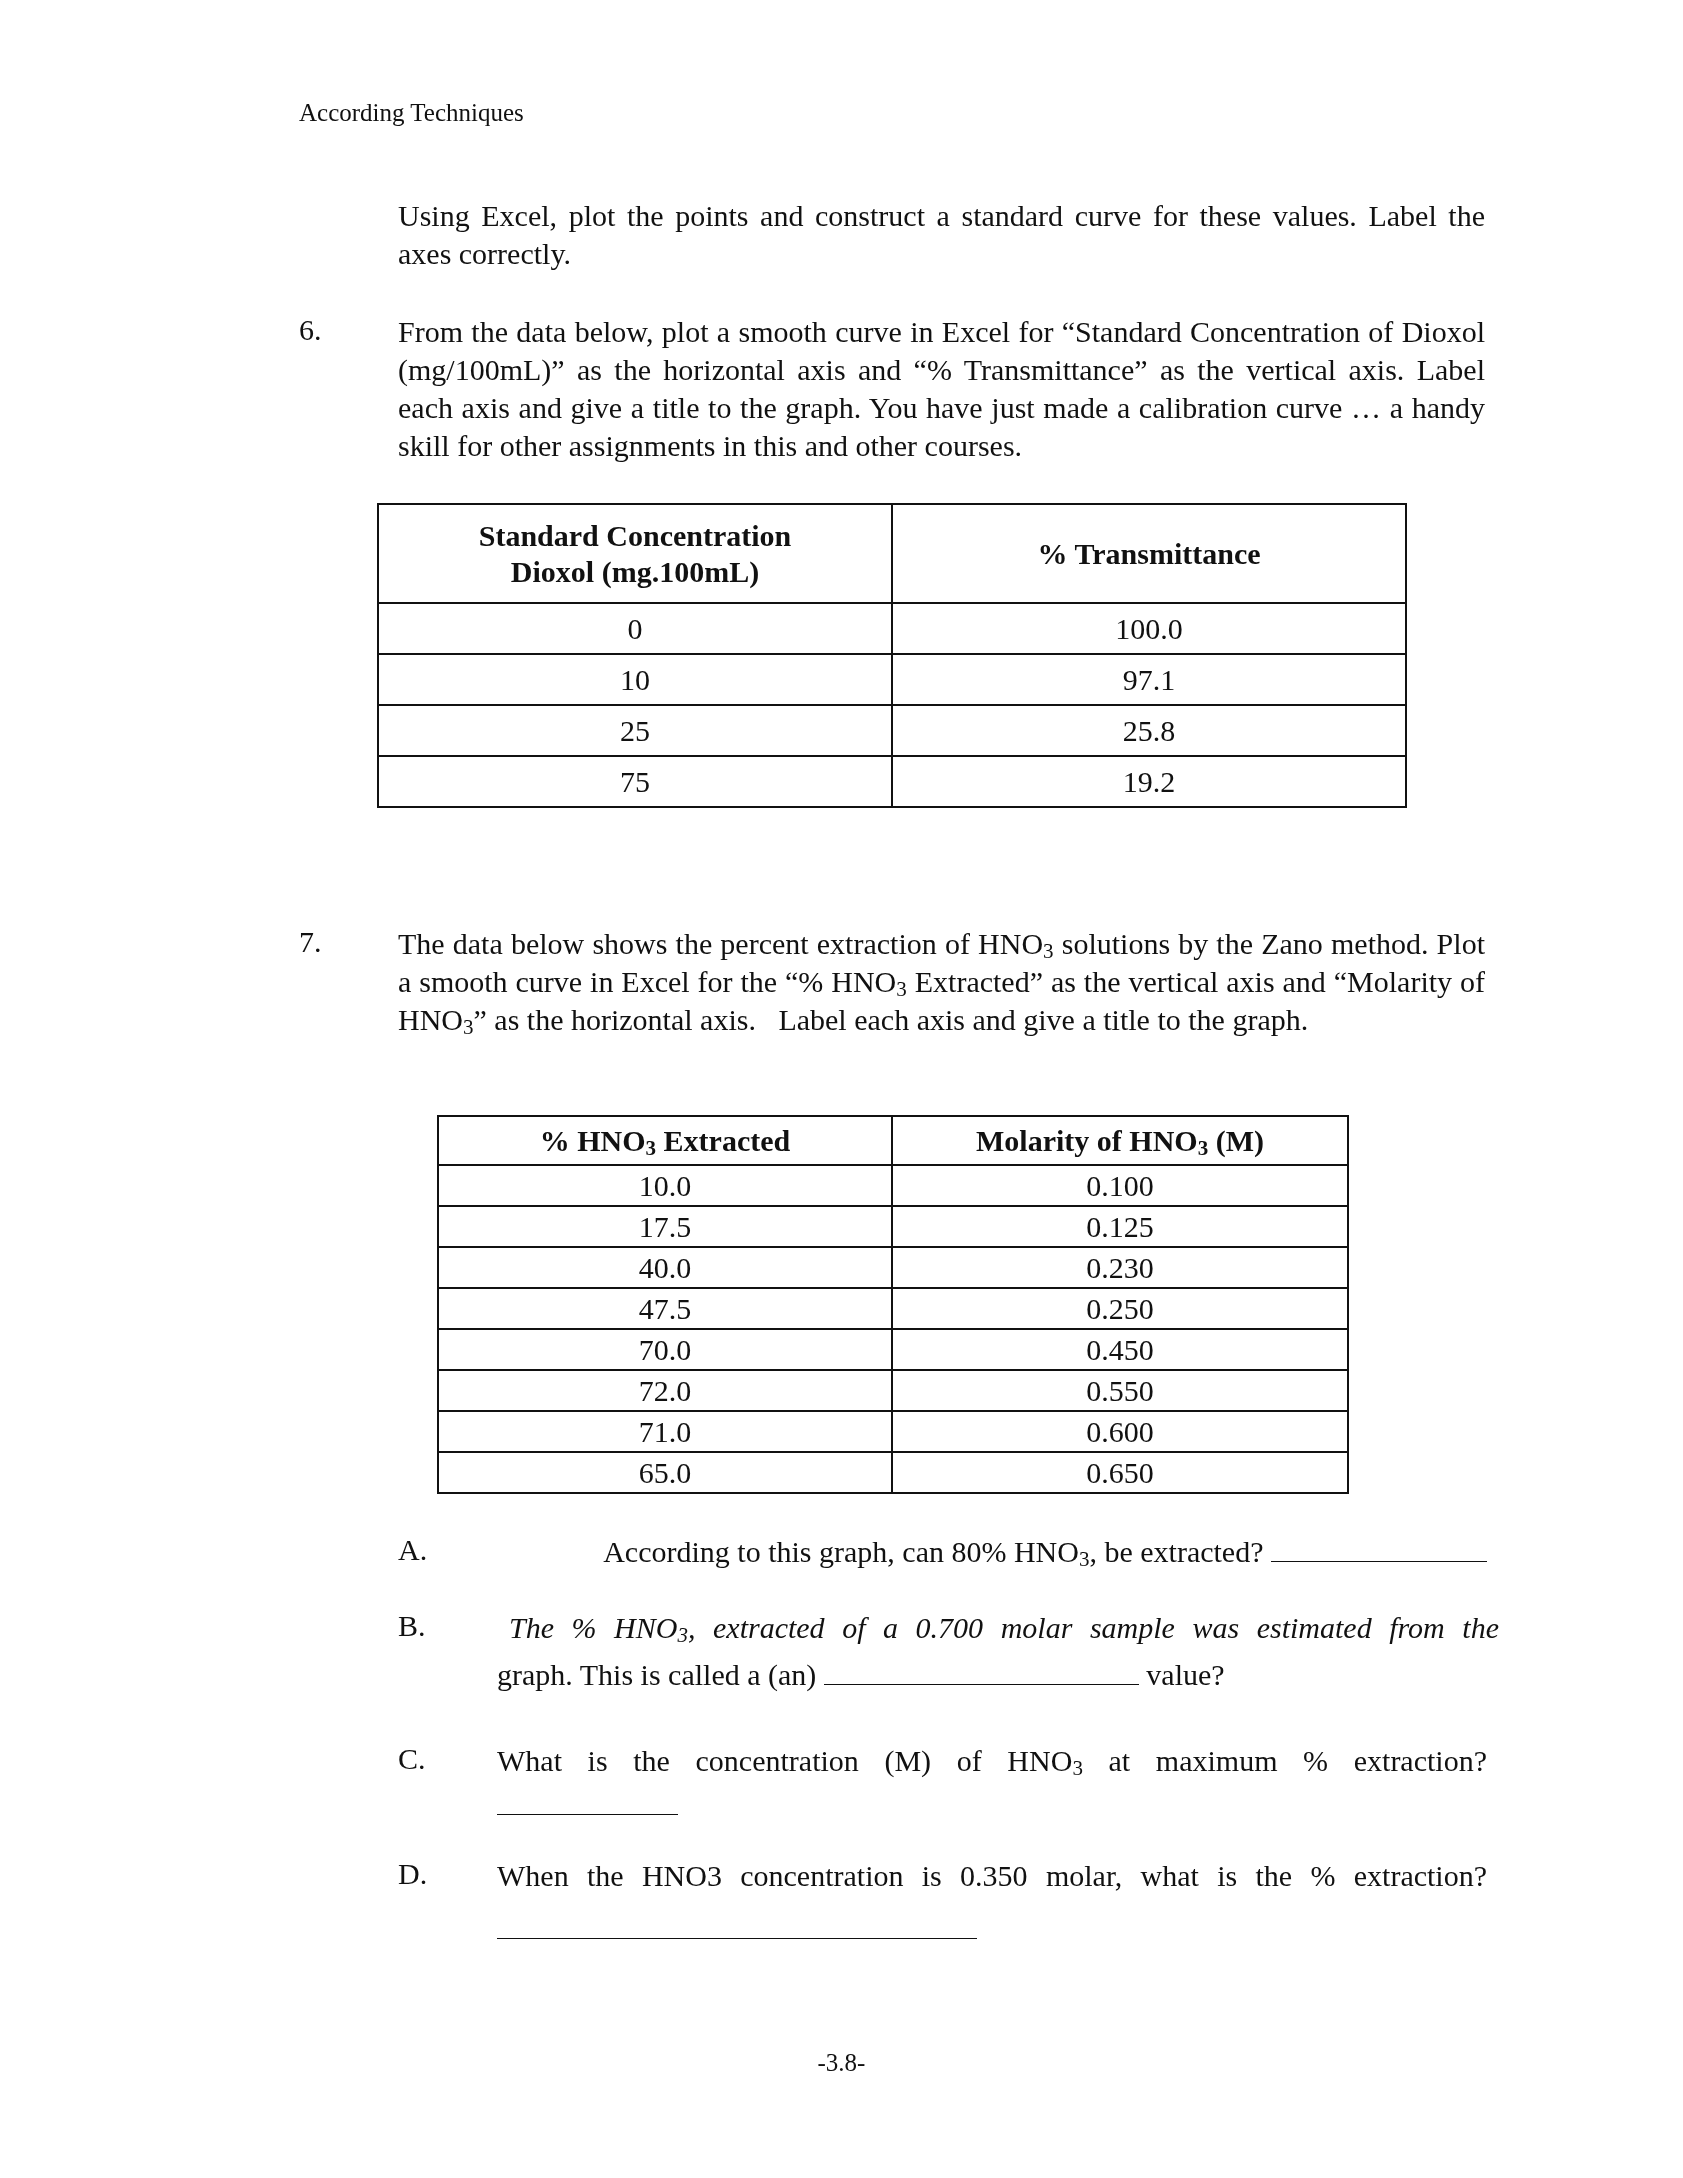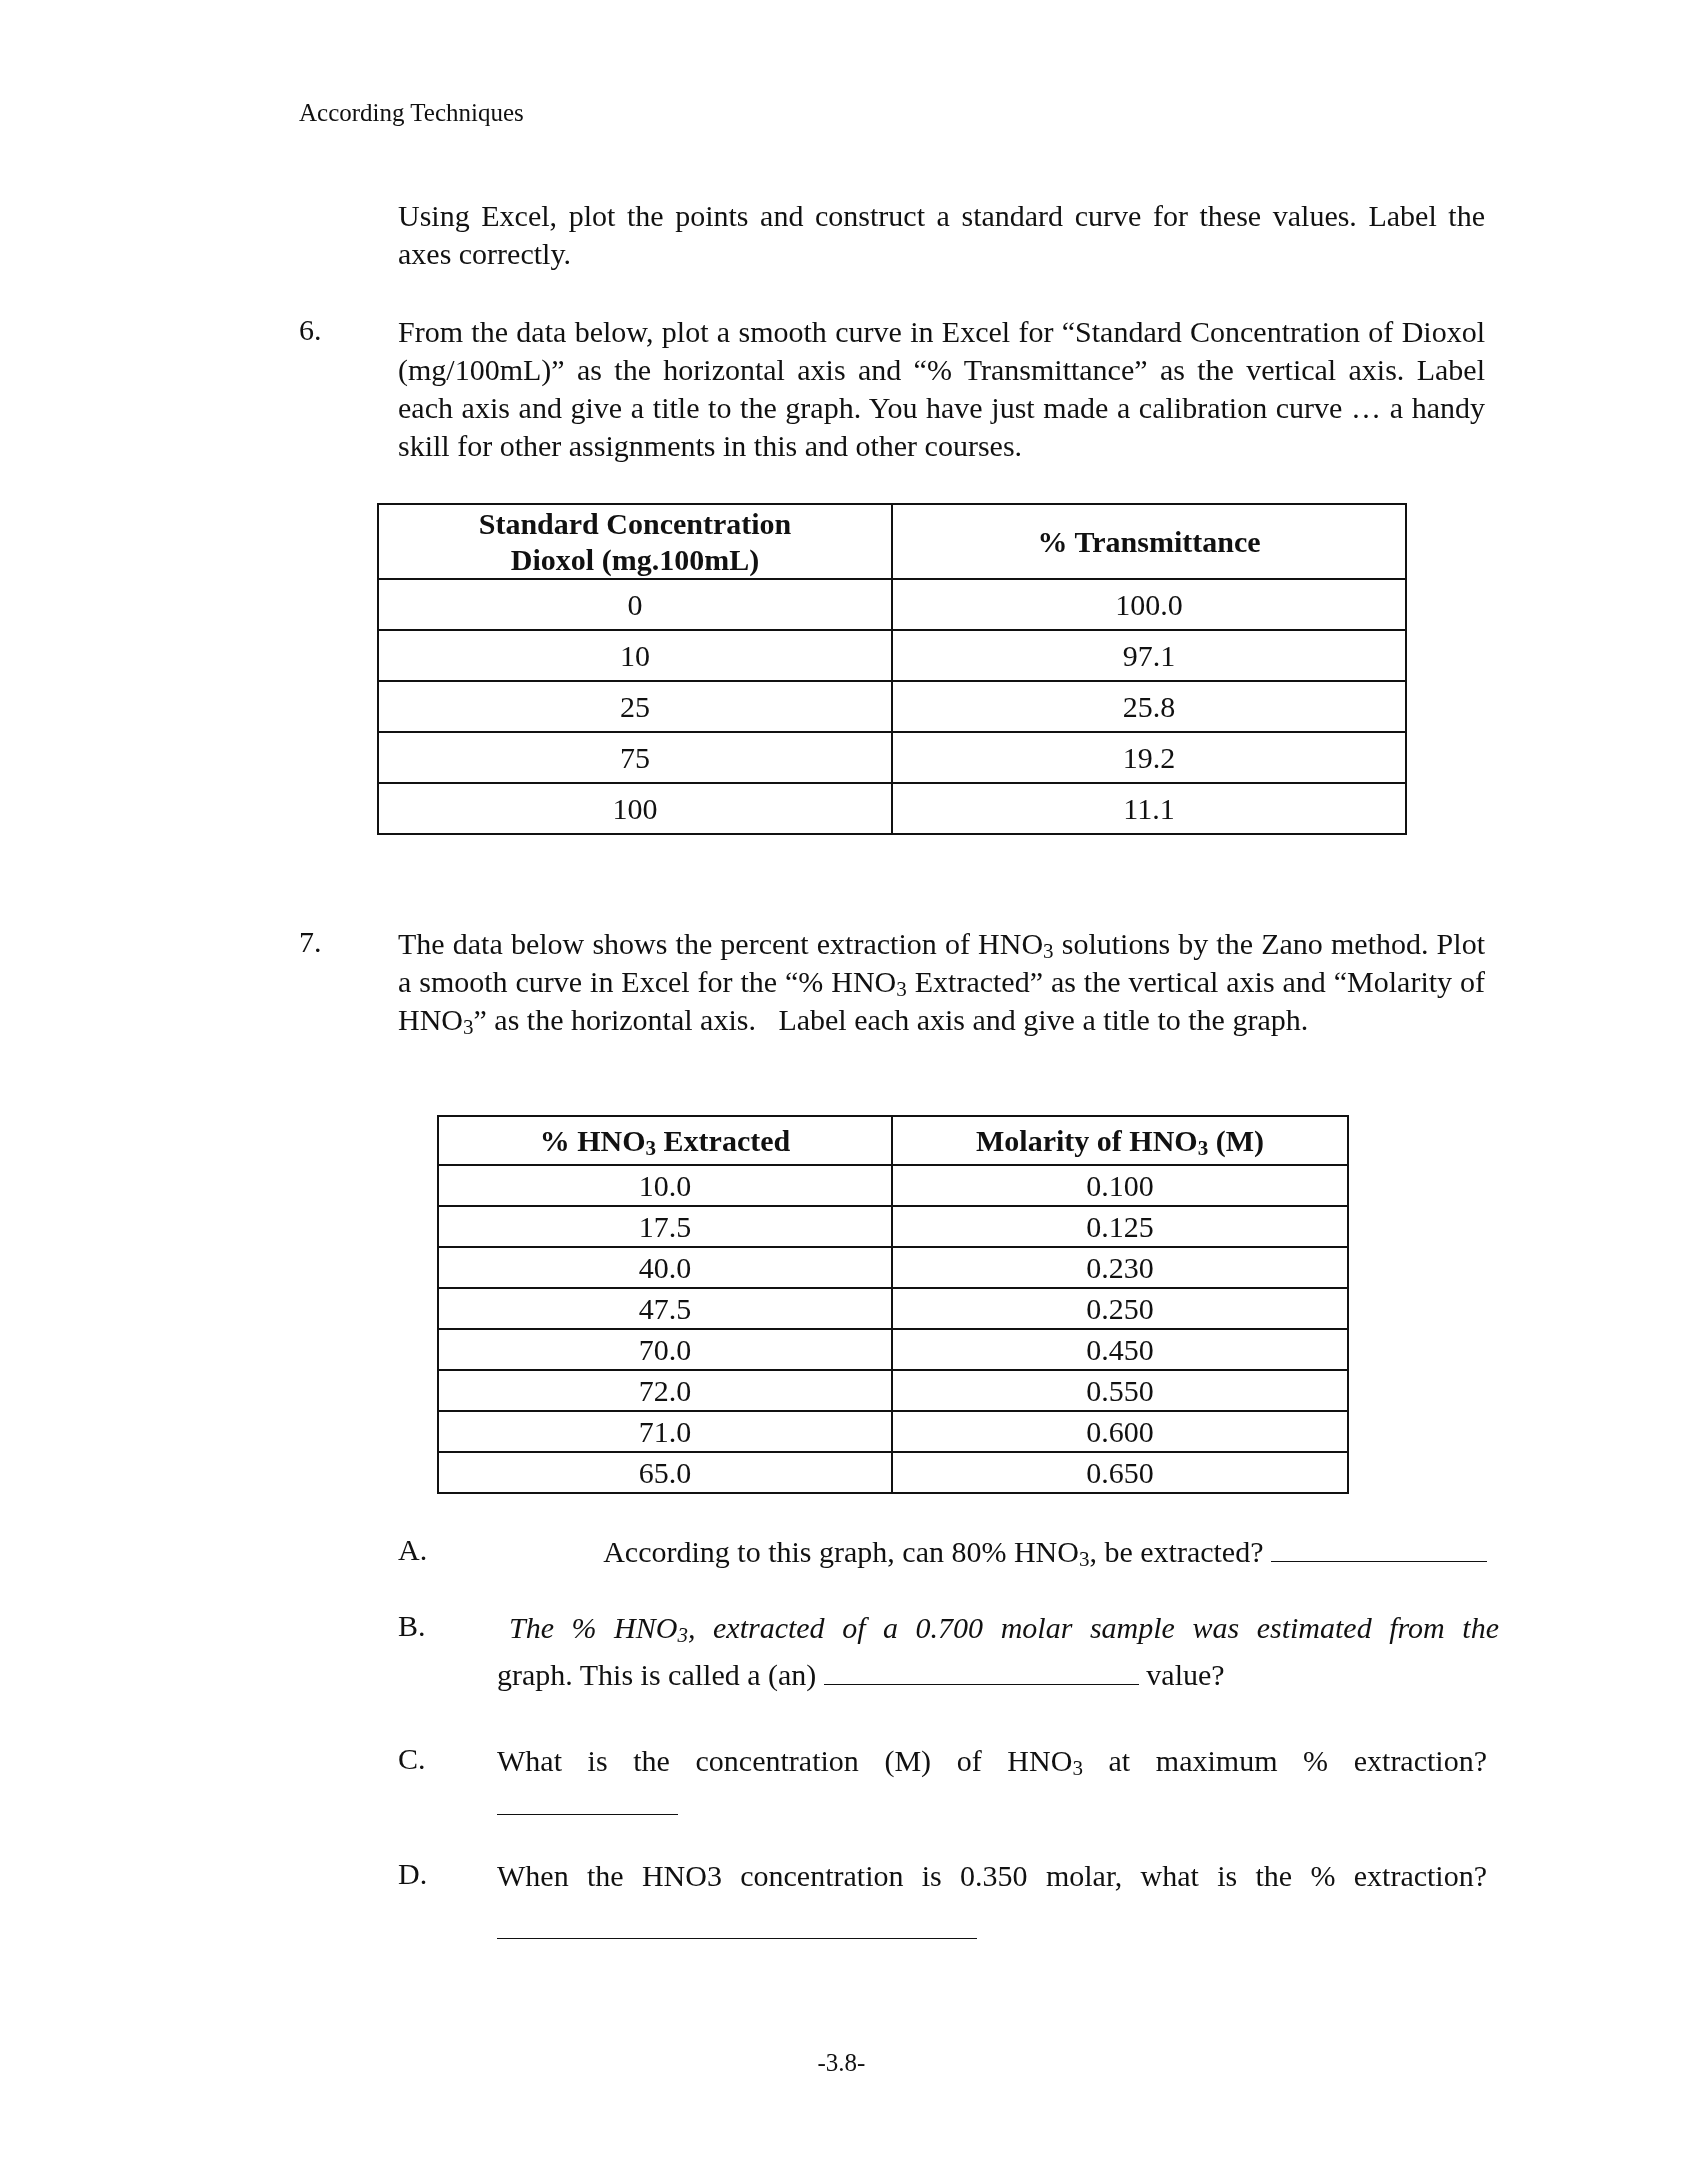--- a/index.html
+++ b/index.html
@@ -35,44 +35,40 @@
 <div class="abs num" style="left:299px; top:313px;">6.</div>
 <div class="abs para last-left" style="left:398px; top:313px; width:1087px;">From the data below, plot a smooth curve in Excel for “Standard Concentration of Dioxol (mg/100mL)” as the horizontal axis and “% Transmittance” as the vertical axis. Label each axis and give a title to the graph. You have just made a calibration curve … a handy skill for other assignments in this and other courses.</div>
 
 <table id="t1">
   <colgroup>
       <col class="c1">
       <col>
     </colgroup>
   <thead>
     <tr>
-      <th style="padding:0 79px;">Standard Concentration Dioxol (mg.100mL)</th>
+      <th style="padding:12px 79px;">Standard Concentration Dioxol (mg.100mL)</th>
       <th>% Transmittance</th>
     </tr>
   </thead>
   <tbody>
     <tr>
         <td>0</td>
         <td>100.0</td>
       </tr>
     <tr>
         <td>10</td>
         <td>97.1</td>
       </tr>
     <tr>
         <td>25</td>
         <td>25.8</td>
       </tr>
     <tr>
         <td>75</td>
         <td>19.2</td>
-      </tr>
-    <tr>
-        <td>100</td>
-        <td>11.1</td>
       </tr>
   </tbody>
 </table>
 
 <div class="abs num" style="left:299px; top:925px;">7.</div>
 <div class="abs para last-left" style="left:398px; top:925px; width:1087px;"><span>The data below shows the percent extraction of HNO</span><sub>3</sub><span> solutions by the Zano method. Plot a smooth curve in Excel for the “% HNO</span><sub>3</sub><span> Extracted” as the vertical axis and “Molarity of HNO</span><sub>3</sub><span>” as the horizontal axis.&nbsp;&nbsp; Label each axis and give a title to the graph.</span></div>
 
 <table id="t2">
   <colgroup>
       <col class="c1">

